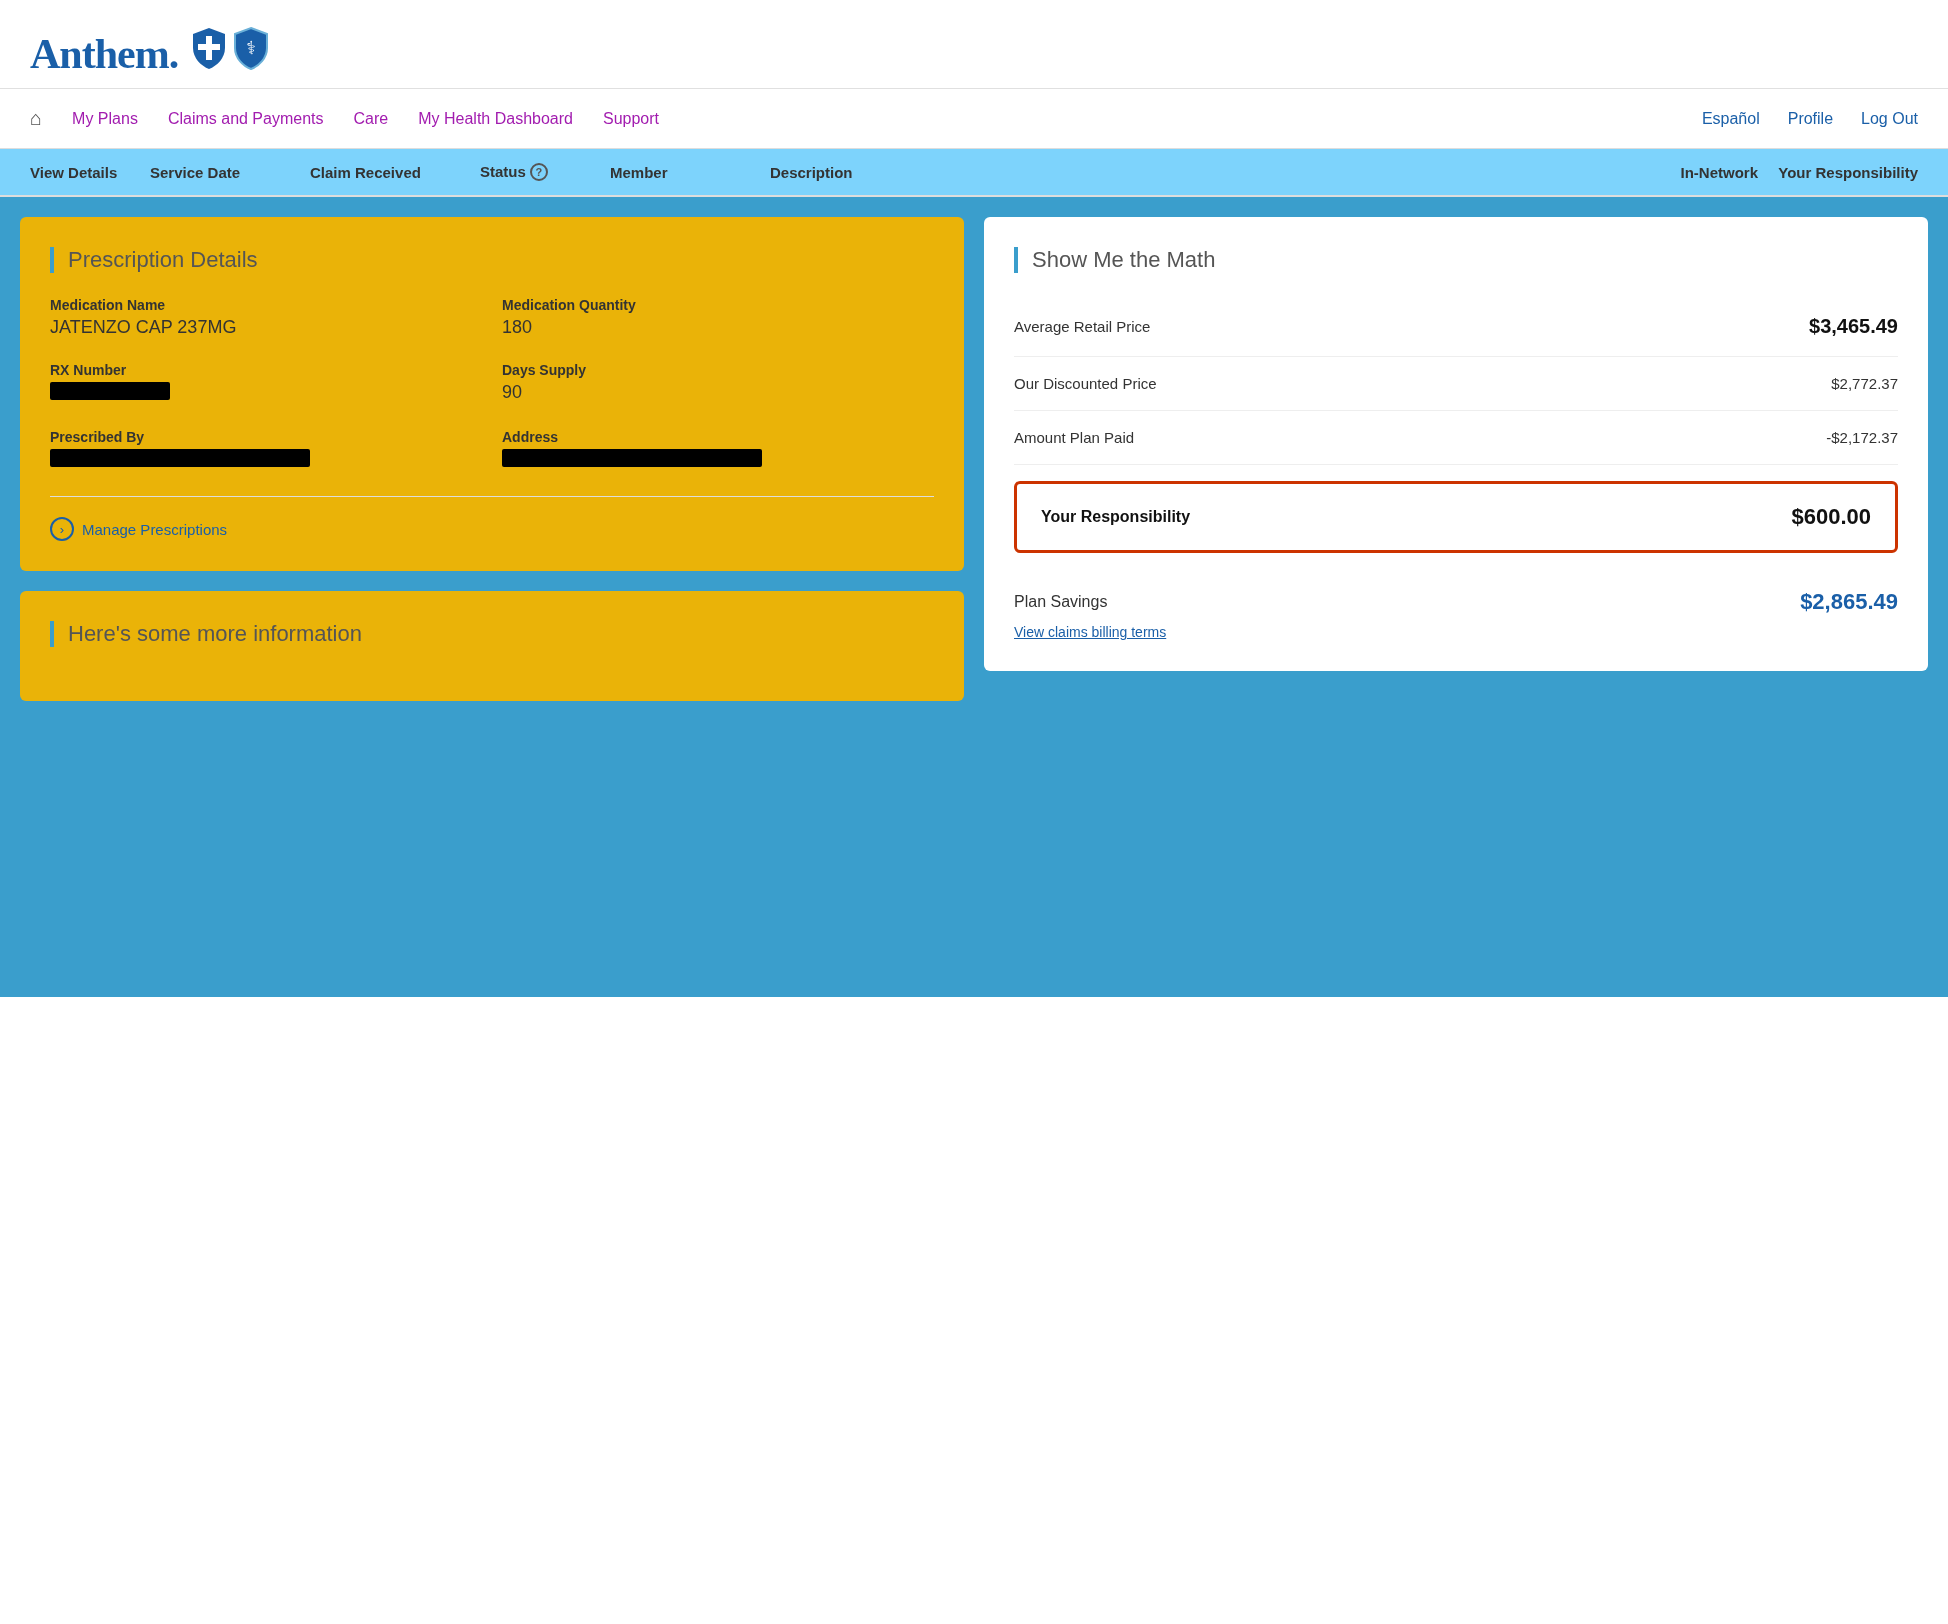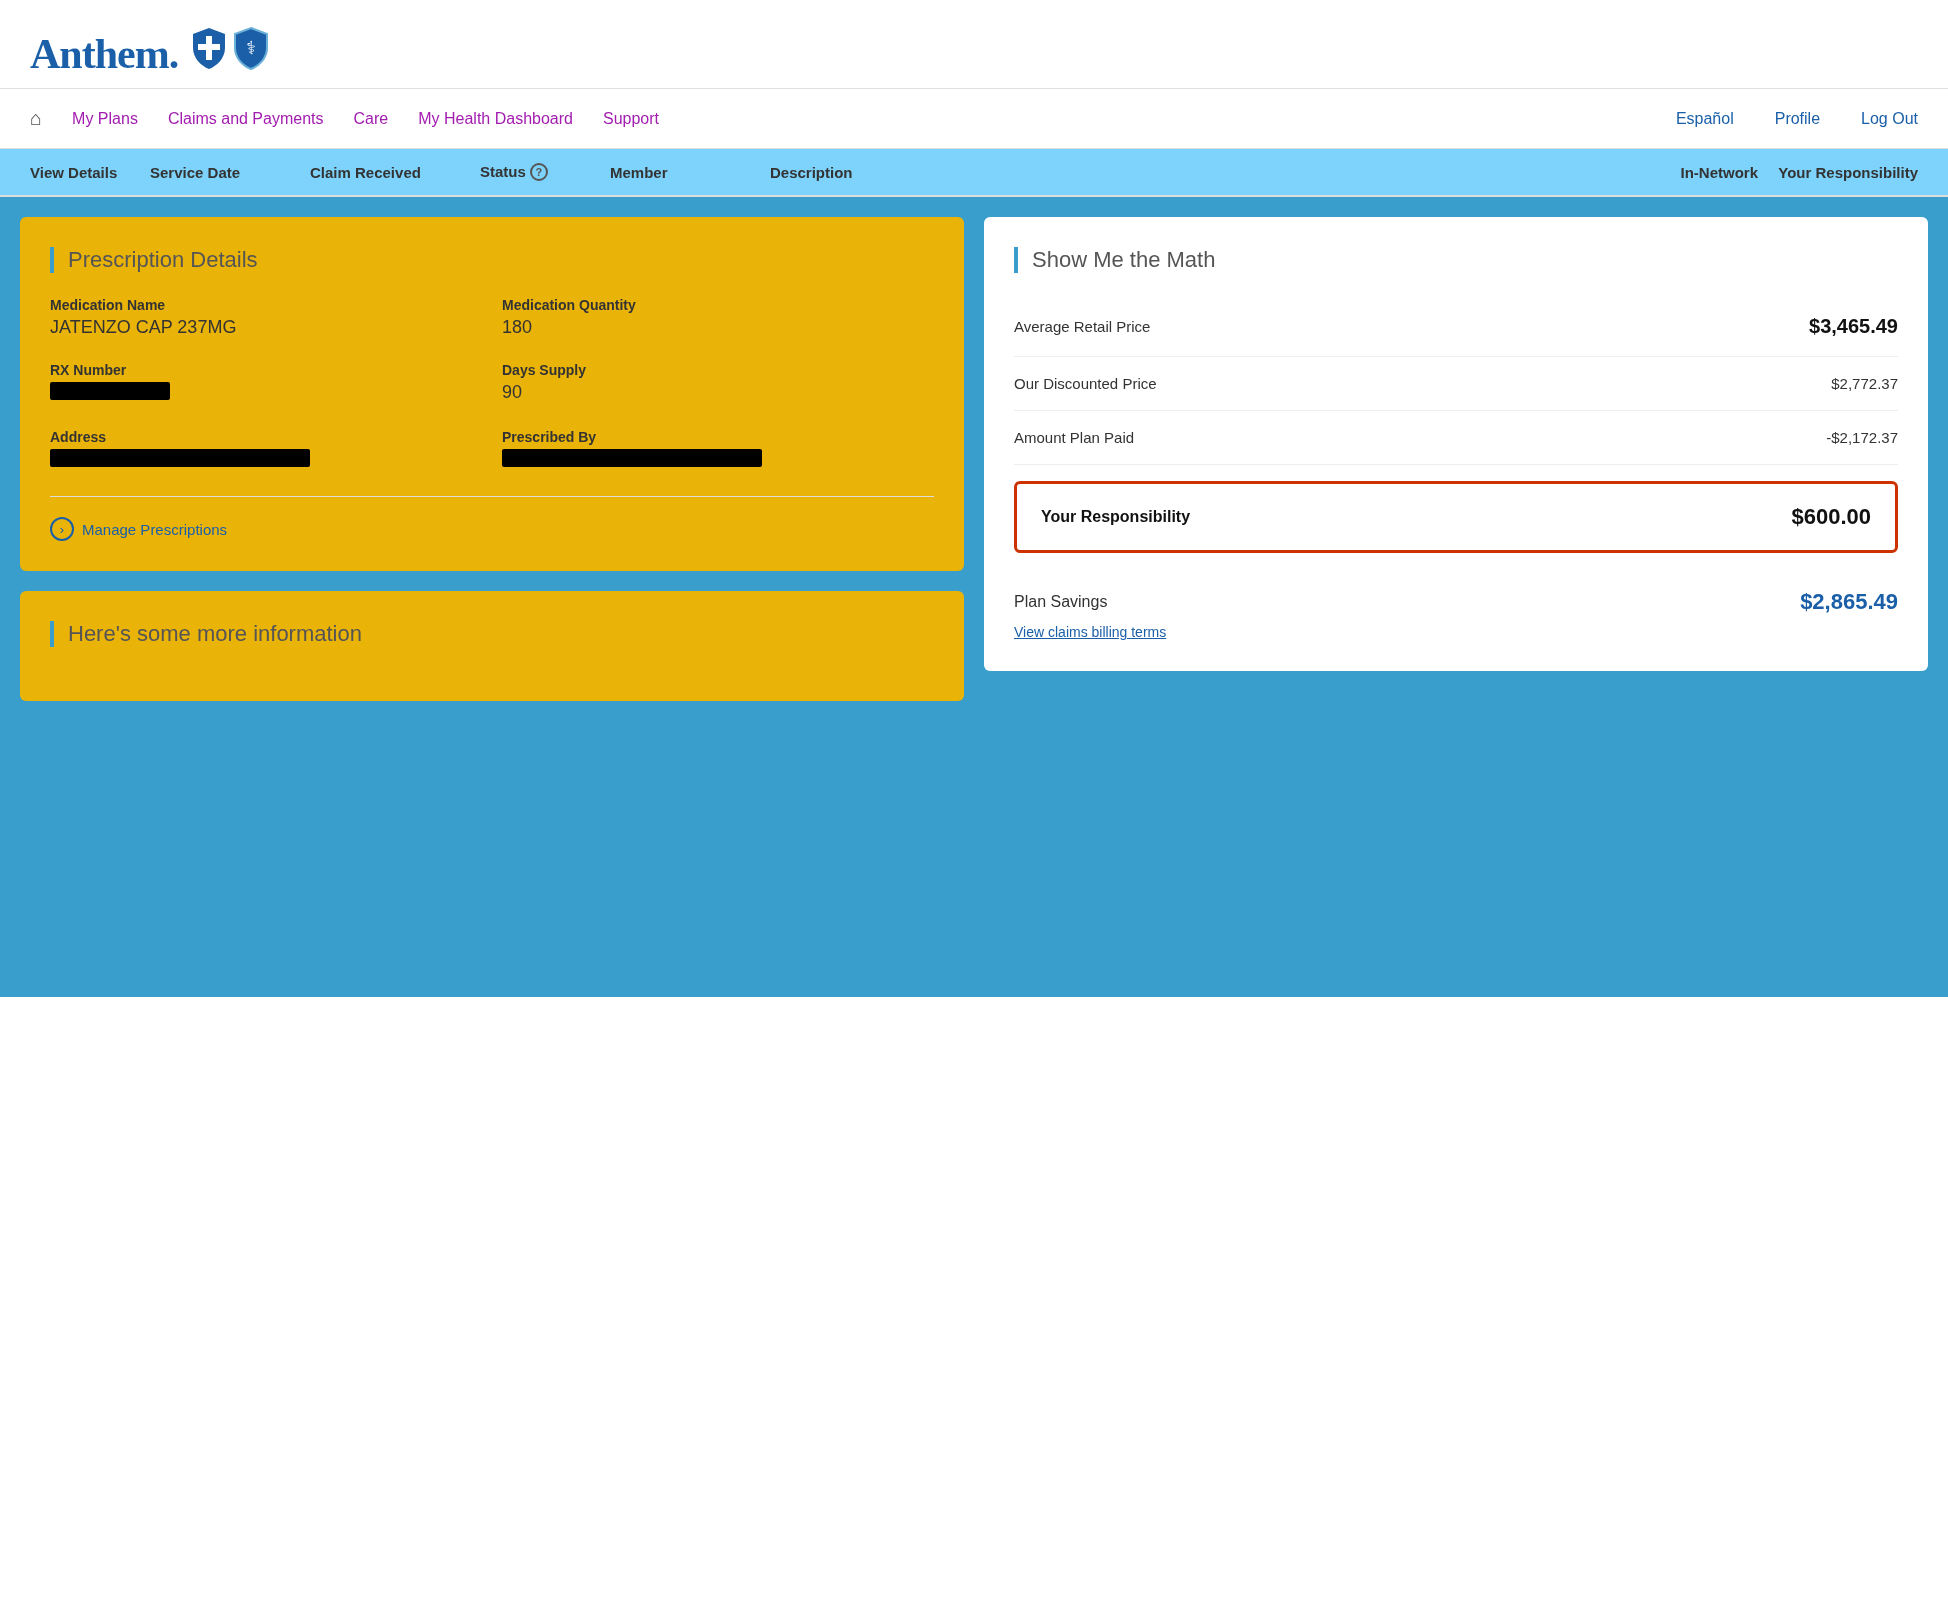--- a/index.html
+++ b/index.html
@@ -59,21 +59,21 @@
     .nav-item {
       font-size: 16px;
       color: #a21caf;
       cursor: pointer;
       padding: 18px 0;
       text-decoration: none;
     }
     .nav-right {
       display: flex;
       align-items: flex-end;
-      gap: 41px;
+      gap: 28px;
     }
     .nav-right-link {
       font-size: 16px;
       color: #1a5fa8;
       cursor: pointer;
       text-decoration: none;
     }
 
     
     .col-headers {
@@ -358,28 +358,28 @@
               <span class="redacted-bar redacted-short"></span>
             </div>
           </div>
 
           <div>
             <div class="rx-label">Days Supply</div>
             <div class="rx-value">90</div>
           </div>
 
           <div>
-            <div class="rx-label">Address</div>
+            <div class="rx-label">Prescribed By</div>
             <div class="rx-value">
               <span class="redacted-bar redacted-long"></span>
             </div>
           </div>
 
           <div>
-            <div class="rx-label">Prescribed By</div>
+            <div class="rx-label">Address</div>
             <div class="rx-value">
               <span class="redacted-bar redacted-long"></span>
             </div>
           </div>
         </div>
 
         <hr class="card-divider">
         <a class="manage-rx-link">
           <span class="circle-arrow">›</span>
           <span>Manage Prescriptions</span>

